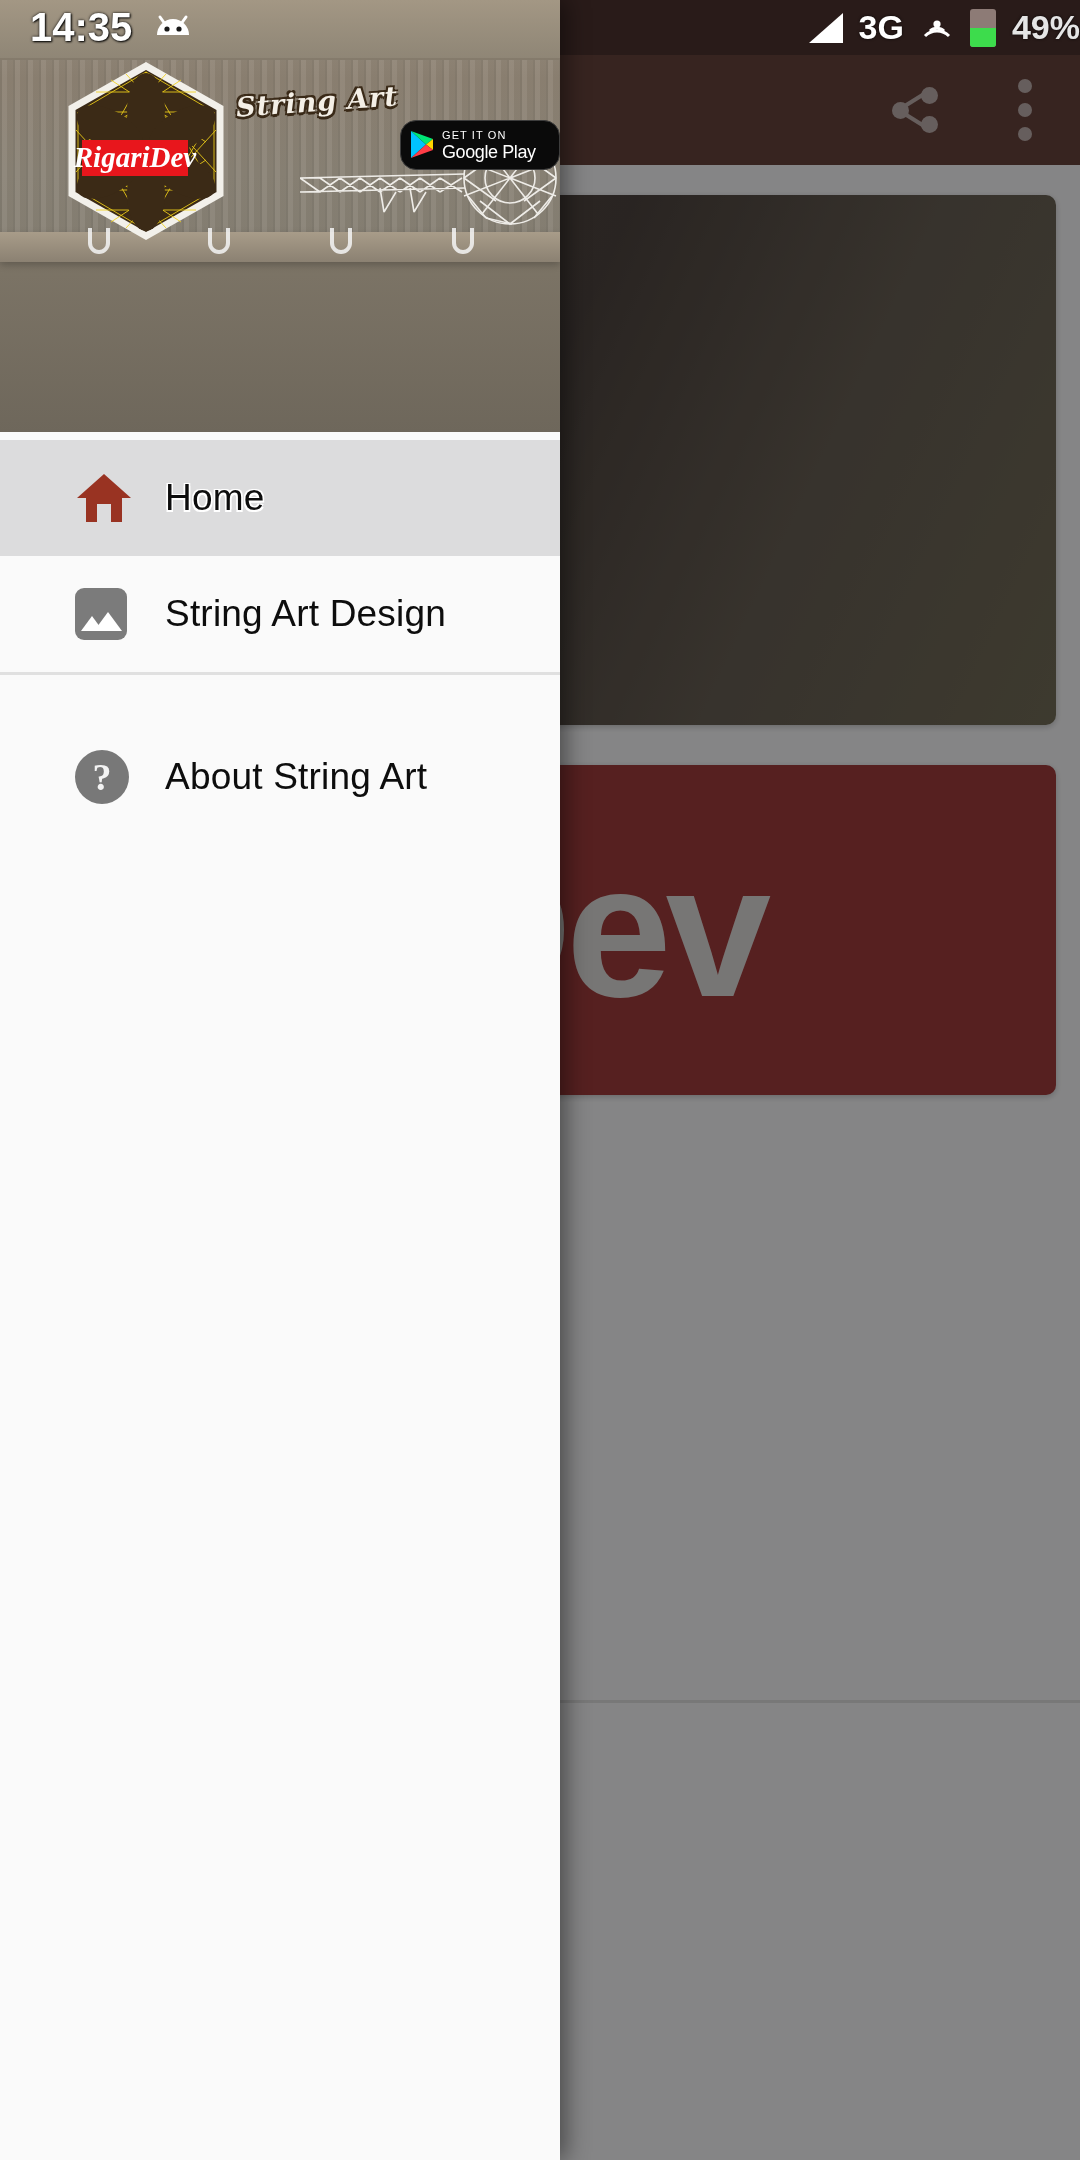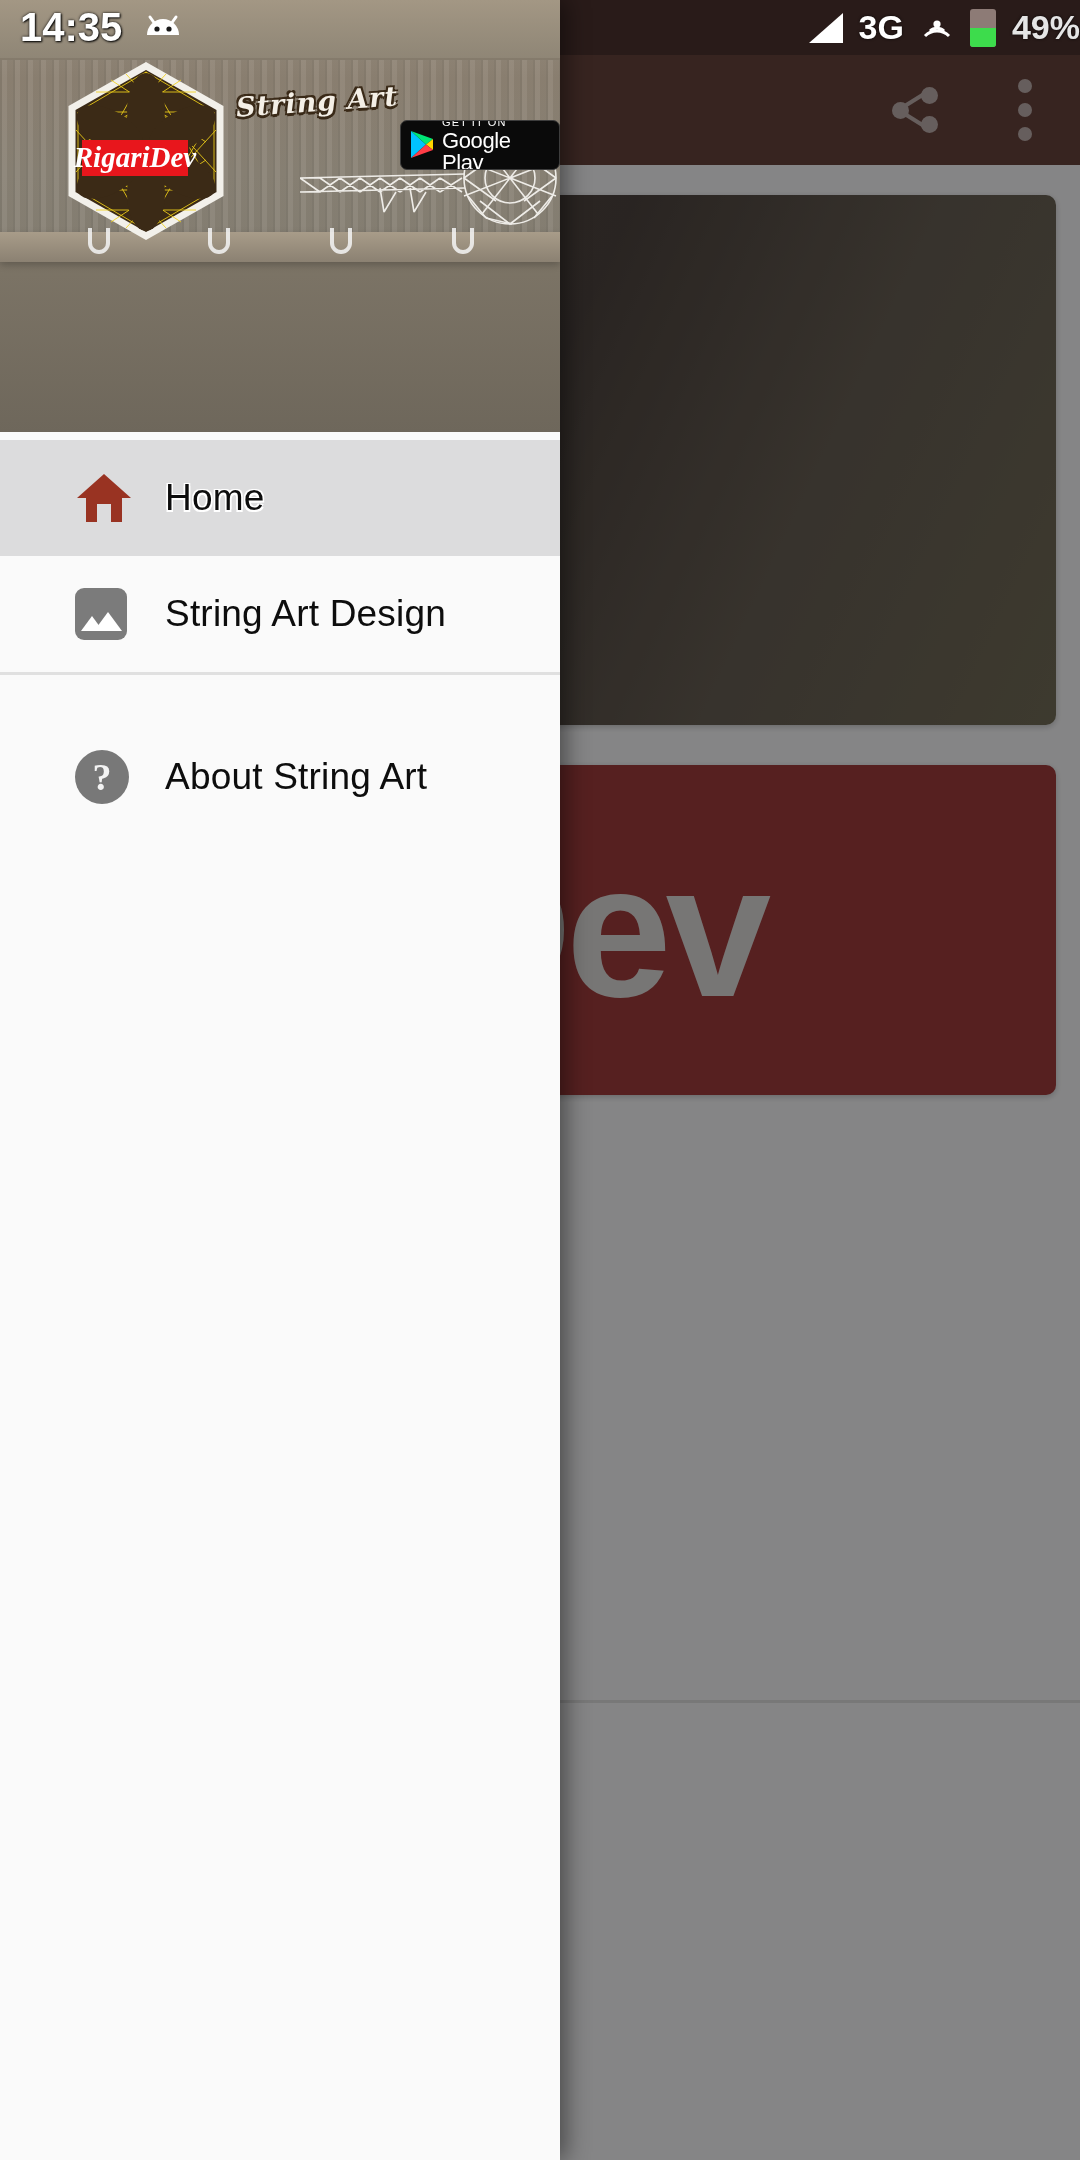--- a/index.html
+++ b/index.html
@@ -152,31 +152,31 @@
       -2px  2px 0 #3a2a18, 2px  2px 0 #3a2a18,
        0px  3px 0 #3a2a18;
   }
   
   #key-art { position:absolute; left:300px; top:100px; width:260px; height:170px; }
 
   
   #play-badge {
     position:absolute; left:400px; top:120px;
     width:160px; height:50px; background:#0a0a0a;
-    border-radius:7px; border:1px solid #3d3d3d;
+    border-radius:16px; border:1px solid #3d3d3d;
     display:flex; align-items:center; padding:0 8px; gap:7px;
     overflow:hidden;
   }
   #play-badge .ptri { width:26px; height:30px; position:relative; flex:none; }
   #play-badge .ptxt { display:flex; flex-direction:column; line-height:1; }
   #play-badge .ptxt .small {
     color:#fff; font-size:11px; letter-spacing:1.1px; margin-bottom:2px;
   }
   #play-badge .ptxt .big {
-    color:#fff; font-size:22px; letter-spacing:-.4px;
+    color:#fff; font-size:18px; letter-spacing:-.4px;
   }
 
   
   #drawer-menu { position:absolute; left:0; top:440px; width:560px; }
   .menu-item {
     position:relative; height:116px; display:flex; align-items:center;
     padding-left:75px;
   }
   .menu-item.selected { background:#dcdcdd; }
   .menu-ico { width:62px; flex:none; display:flex; align-items:center; }
@@ -219,21 +219,21 @@
     font-family:"Liberation Serif", serif;
   }
 
   
   #statusbar {
     position:absolute; left:0; top:0; width:1080px; height:55px;
     display:flex; align-items:center; z-index:40;
     pointer-events:none;
   }
   #sb-left {
-    display:flex; align-items:center; gap:22px; padding-left:20px;
+    display:flex; align-items:center; gap:22px; padding-left:30px;
   }
   #sb-clock {
     font-size:40px; font-weight:bold; color:#fff; letter-spacing:0px;
     text-shadow:0 0 3px rgba(0,0,0,.9), 1px 1px 2px rgba(0,0,0,.9);
   }
   #sb-right {
     margin-left:auto; display:flex; align-items:center;
     gap:16px; 
   }
   #sb-net {

